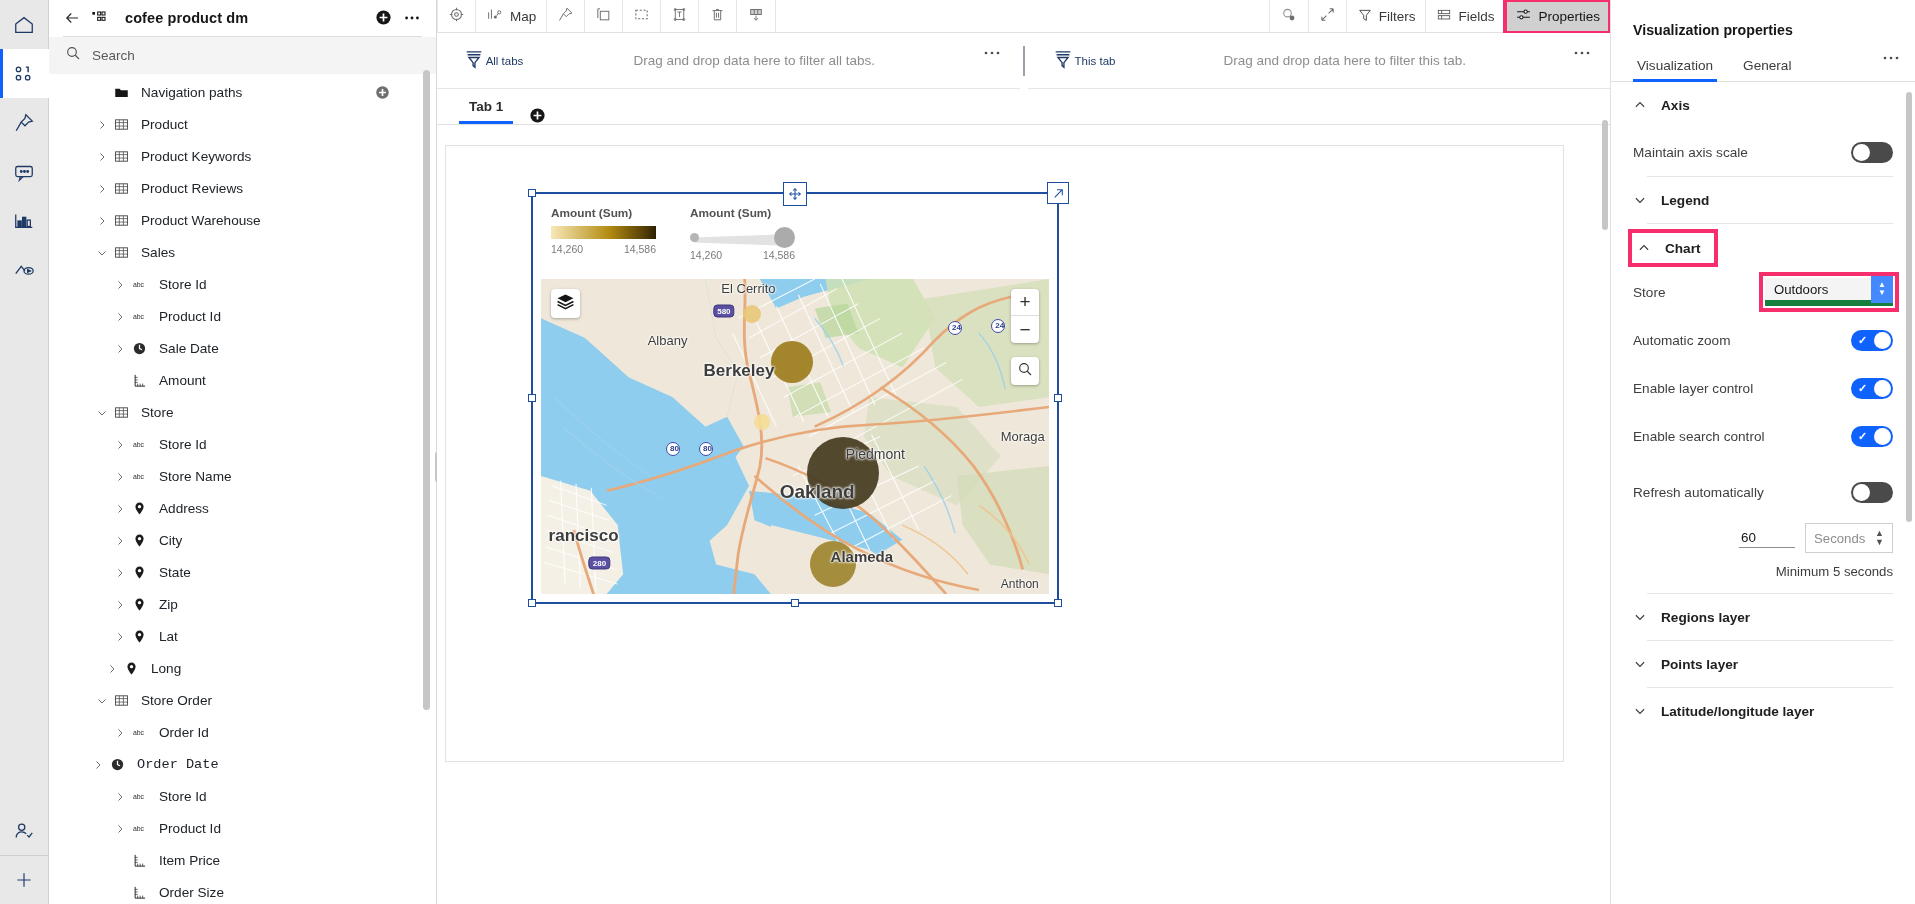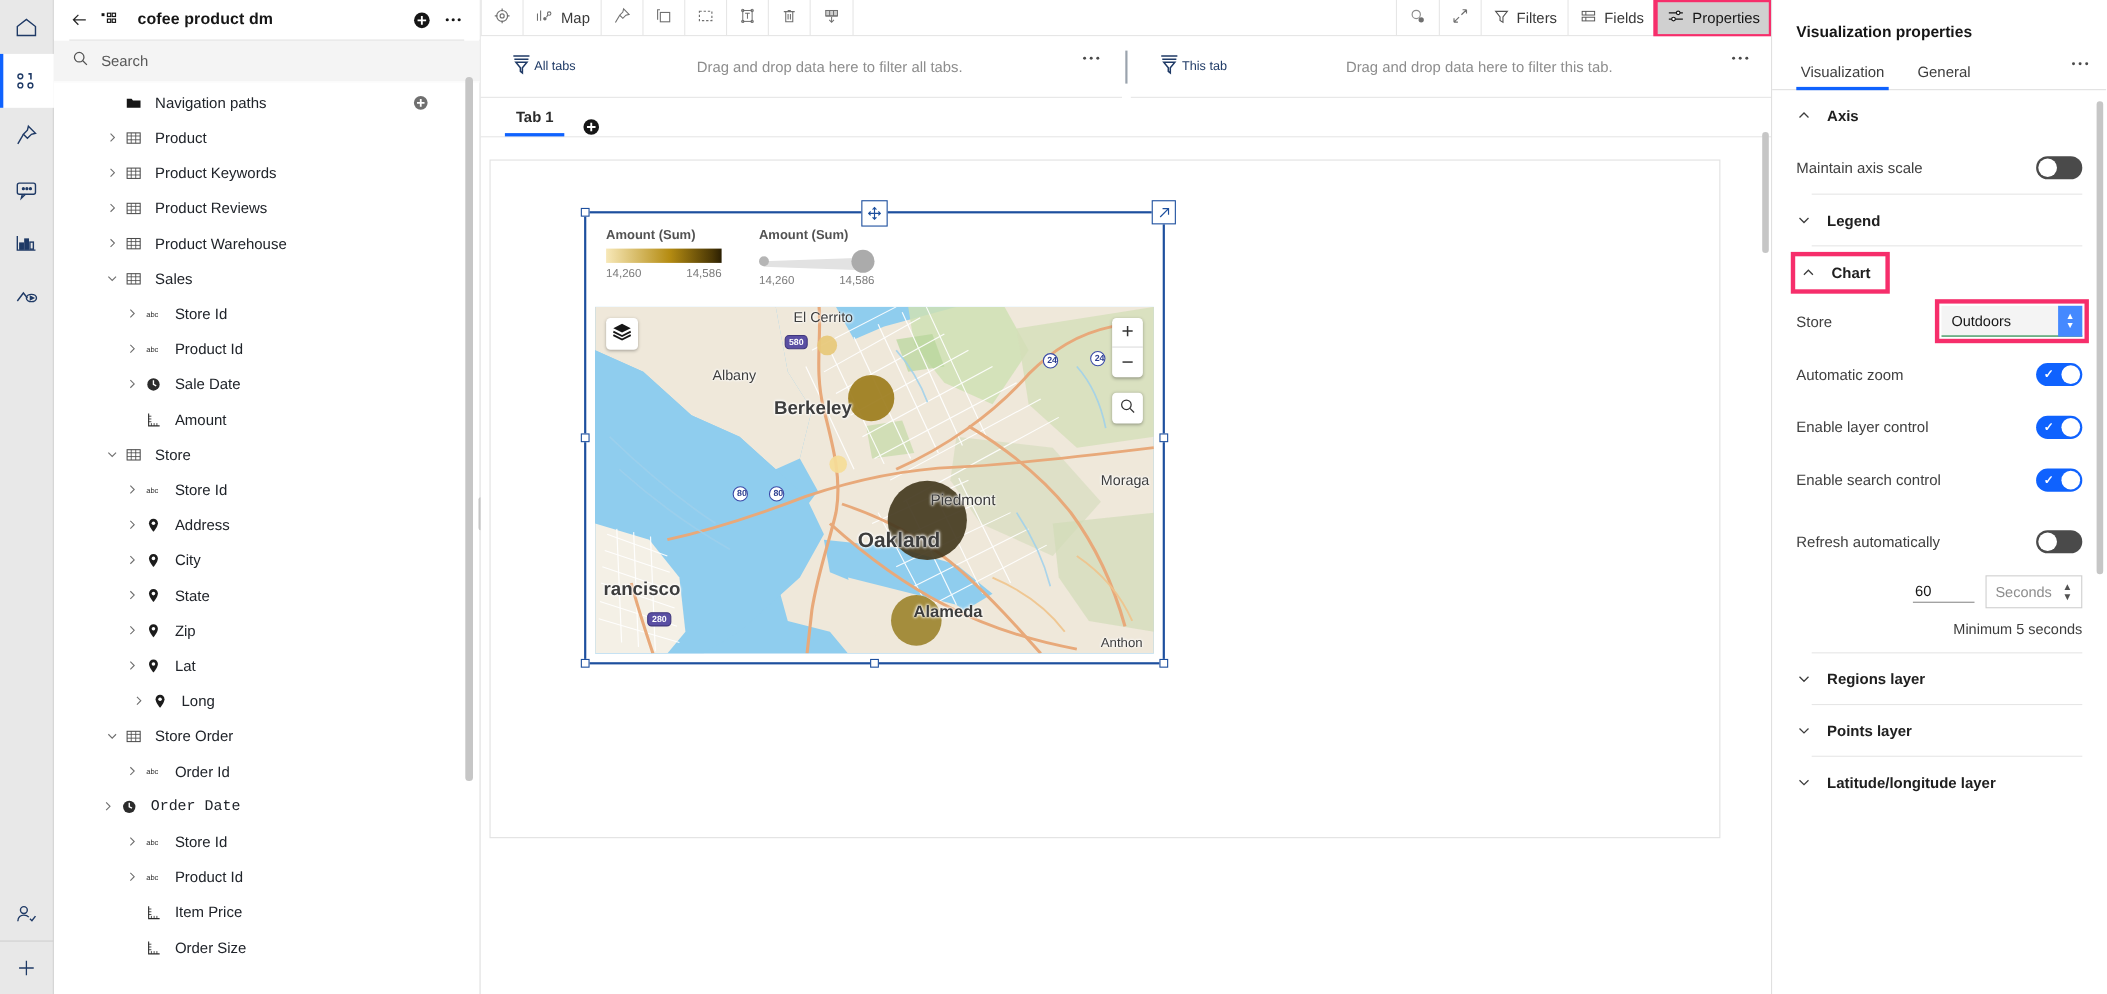--- a/index.html
+++ b/index.html
@@ -210,21 +210,21 @@
   }
   .row .lbl { color: #404040; }
   .toggle { width: 42px; height: 21px; border-radius: 11px; background: #4a4a4a; position: relative; cursor: pointer; }
   .toggle .knob { position: absolute; left: 2px; top: 2px; width: 17px; height: 17px; border-radius: 50%; background: #fff; }
   .toggle.on { background: #0f62fe; }
   .toggle.on .knob { left: auto; right: 2px; }
   .toggle.on .chk { position: absolute; left: 7px; top: 4px; color: #fff; font-size: 11px; font-weight: 700; }
   .select-wrap { position: relative; }
   .select-wrap.marked { outline: 4px solid #f62e6b; outline-offset: 2px; }
   .sel {
-    width: 128px; height: 28px; background: #f4f4f4; border-bottom: 1px solid #15803d;
+    width: 128px; height: 28px; background: #f4f4f4; border-bottom: 6px solid #15803d;
     display: flex; align-items: center; padding: 0 0 0 9px; font-size: 13.2px; color: #161616;
     cursor: pointer;
   }
   .sel .arrows { margin-left: auto; width: 22px; height: 28px; background: #4589ff;
       display:flex; flex-direction: column; align-items: center; justify-content: center; color: #fff; font-size: 8px; line-height: 8px; }
   .refresh-row { display: flex; align-items: center; justify-content: flex-end; gap: 10px; height: 44px; }
   .num-input { width: 56px; border-bottom: 1px solid #8d8d8d; font-size: 13.4px; color: #161616; padding: 2px 2px; cursor: text; }
   .unit-sel {
     width: 88px; height: 30px; border: 1px solid #cfcfcf; display: flex; align-items: center;
     padding: 0 8px; font-size: 13.2px; color: #8d8d8d; cursor: pointer;
@@ -524,20 +524,33 @@
           <span class="tlabel">Store Id</span>
         </div>
         <div class="tree-row" style="padding-left: 62px;">
           <span class="tw">
             <svg width="12" height="12" viewBox="0 0 24 24">
               <path d="M9 5 L16 12 L9 19" fill="none" stroke="#6f6f6f" stroke-width="2"></path>
             </svg>
           </span>
           <span class="ticon">
             <svg width="15" height="15" viewBox="0 0 24 24">
+              <text x="1.5" y="16" font-size="11" font-family="&quot;Liberation Sans&quot;, sans-serif" fill="#2b2b2b">abc</text>
+            </svg>
+          </span>
+          <span class="tlabel">Store Name</span>
+        </div>
+        <div class="tree-row" style="padding-left: 62px;">
+          <span class="tw">
+            <svg width="12" height="12" viewBox="0 0 24 24">
+              <path d="M9 5 L16 12 L9 19" fill="none" stroke="#6f6f6f" stroke-width="2"></path>
+            </svg>
+          </span>
+          <span class="ticon">
+            <svg width="15" height="15" viewBox="0 0 24 24">
               <path d="M12 2.5 C8.4 2.5 5.5 5.4 5.5 9 C5.5 14 12 21.5 12 21.5 C12 21.5 18.5 14 18.5 9 C18.5 5.4 15.6 2.5 12 2.5 Z" fill="#1c1c1c"></path>
               <circle cx="12" cy="9" r="2.6" fill="#fff"></circle>
             </svg>
           </span>
           <span class="tlabel">Address</span>
         </div>
         <div class="tree-row" style="padding-left: 62px;">
           <span class="tw">
             <svg width="12" height="12" viewBox="0 0 24 24">
               <path d="M9 5 L16 12 L9 19" fill="none" stroke="#6f6f6f" stroke-width="2"></path>
@@ -586,21 +599,21 @@
             </svg>
           </span>
           <span class="ticon">
             <svg width="15" height="15" viewBox="0 0 24 24">
               <path d="M12 2.5 C8.4 2.5 5.5 5.4 5.5 9 C5.5 14 12 21.5 12 21.5 C12 21.5 18.5 14 18.5 9 C18.5 5.4 15.6 2.5 12 2.5 Z" fill="#1c1c1c"></path>
               <circle cx="12" cy="9" r="2.6" fill="#fff"></circle>
             </svg>
           </span>
           <span class="tlabel">Lat</span>
         </div>
-        <div class="tree-row" style="padding-left: 68px;">
+        <div class="tree-row" style="padding-left: 54px;">
           <span class="tw">
             <svg width="12" height="12" viewBox="0 0 24 24">
               <path d="M9 5 L16 12 L9 19" fill="none" stroke="#6f6f6f" stroke-width="2"></path>
             </svg>
           </span>
           <span class="ticon">
             <svg width="15" height="15" viewBox="0 0 24 24">
               <path d="M12 2.5 C8.4 2.5 5.5 5.4 5.5 9 C5.5 14 12 21.5 12 21.5 C12 21.5 18.5 14 18.5 9 C18.5 5.4 15.6 2.5 12 2.5 Z" fill="#1c1c1c"></path>
               <circle cx="12" cy="9" r="2.6" fill="#fff"></circle>
             </svg>

